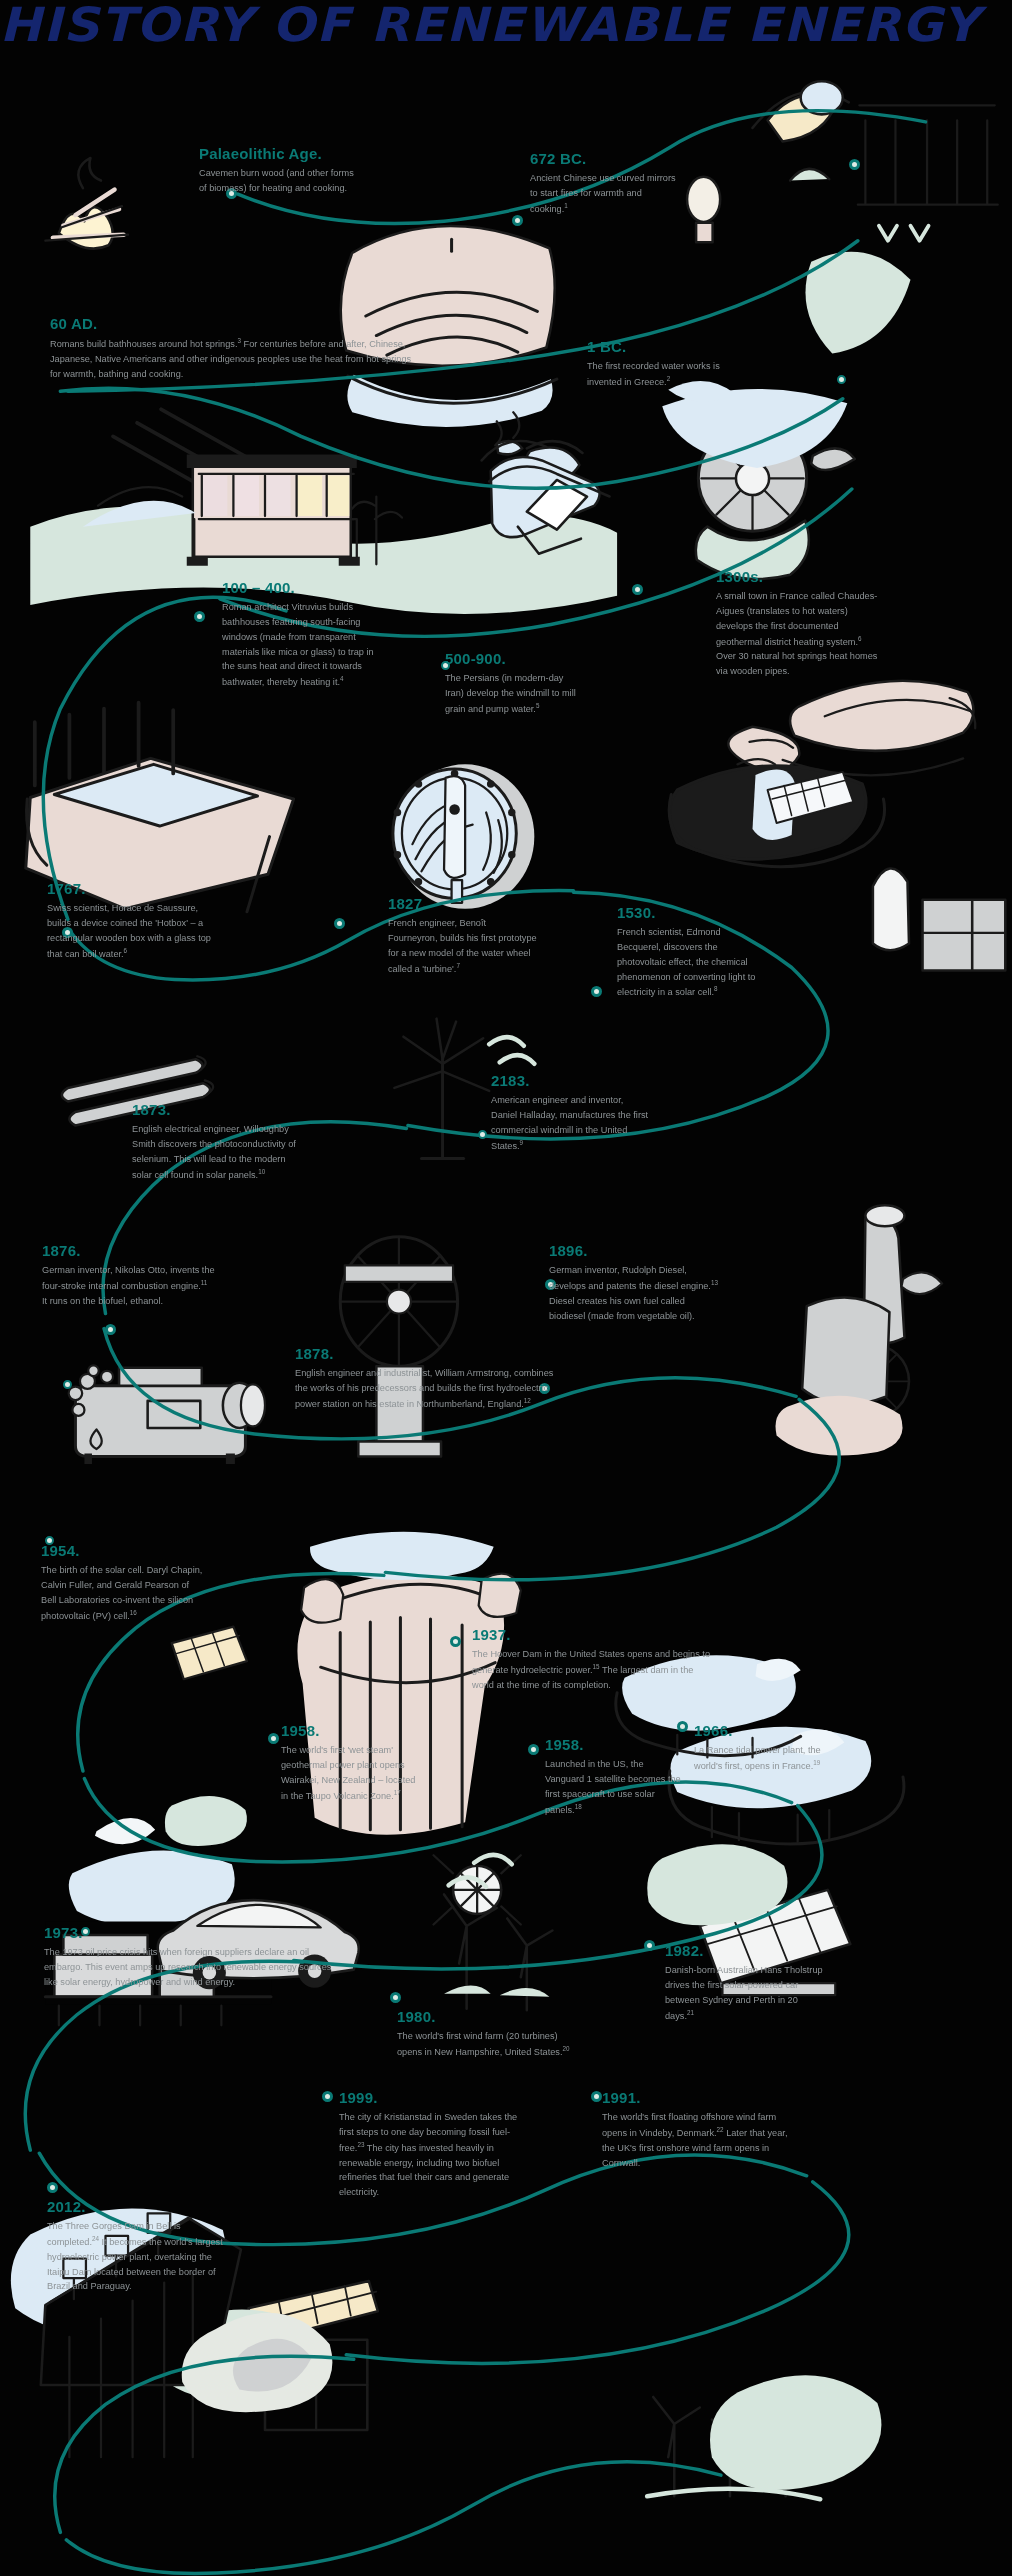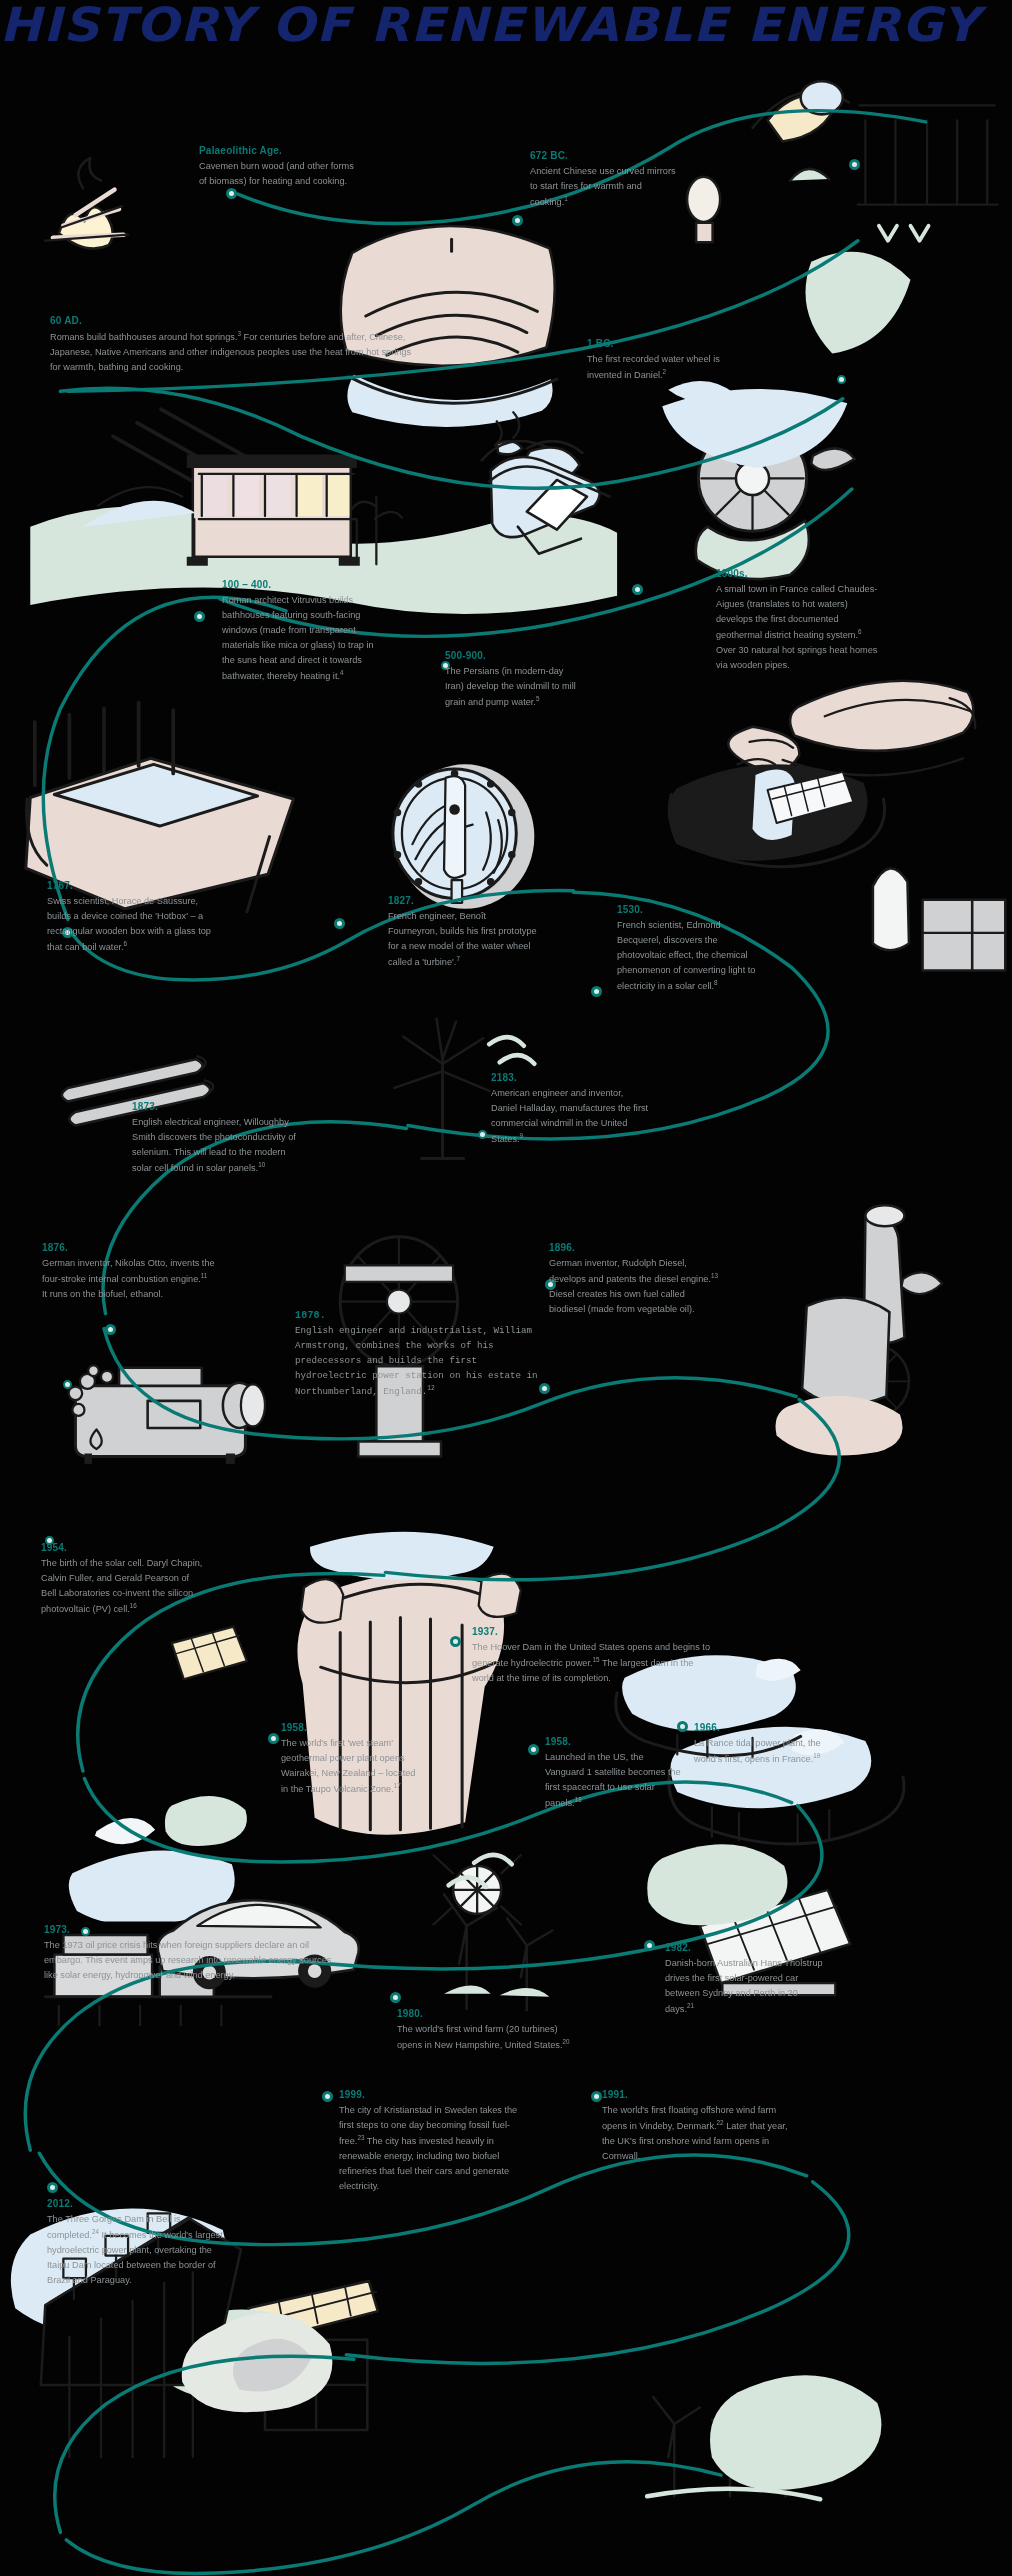--- a/index.html
+++ b/index.html
@@ -17,21 +17,21 @@
     font-family:"DejaVu Sans", sans-serif;
     font-weight:bold; font-style:italic;
     font-size:47px; letter-spacing:1.5px;
     color:#14256e; white-space:nowrap;
     transform:scaleX(1.06) skewX(-2deg); transform-origin:left top;
   }
 
   
   .entry { position:absolute; }
   .entry .hd {
-    color:#0a7a75; font-weight:bold; font-size:10px;
+    color:#0a7a75; font-weight:bold; font-size:15px;
     letter-spacing:0.2px; margin-bottom:2.3px; line-height:1.3;
   }
   .entry .bd {
     color:#8d9396; font-size:9.2px; line-height:1.62;
   }
   .entry .bd sup { font-size:6.3px; vertical-align:super; }
 
   
   .dot {
     position:absolute; width:11.3px; height:11.3px; border-radius:50%;
@@ -437,21 +437,21 @@
     <div class="bd"><span>Ancient Chinese use curved mirrors to start fires for warmth and cooking.</span><sup>1</sup></div>
   </div>
 
   <div class="entry" style="left:50px; top:314px; width:366px;">
     <div class="hd">60 AD.</div>
     <div class="bd"><span>Romans build bathhouses around hot springs.</span><sup>3</sup><span> For centuries before and after, Chinese, Japanese, Native Americans and other indigenous peoples use the heat from hot springs for warmth, bathing and cooking.</span></div>
   </div>
 
   <div class="entry" style="left:587px; top:337px; width:147px;">
     <div class="hd">1 BC.</div>
-    <div class="bd"><span>The first recorded water wheel is invented in Daniel.</span><sup>2</sup></div>
+    <div class="bd"><span>The first recorded water works is invented in Greece.</span><sup>2</sup></div>
   </div>
 
   <div class="entry" style="left:222px; top:578px; width:164px;">
     <div class="hd">100 – 400.</div>
     <div class="bd"><span>Roman architect Vitruvius builds bathhouses featuring south-facing windows (made from transparent materials like mica or glass) to trap in the suns heat and direct it towards bathwater, thereby heating it.</span><sup>4</sup></div>
   </div>
 
   <div class="entry" style="left:445px; top:649px; width:137px;">
     <div class="hd">500-900.</div>
     <div class="bd"><span>The Persians (in modern-day Iran) develop the windmill to mill grain and pump water.</span><sup>5</sup></div>
@@ -490,21 +490,21 @@
   <div class="entry" style="left:42px; top:1241px; width:173px;">
     <div class="hd">1876.</div>
     <div class="bd"><span>German inventor, Nikolas Otto, invents the four-stroke internal combustion engine.</span><sup>11</sup><span> It runs on the biofuel, ethanol.</span></div>
   </div>
 
   <div class="entry" style="left:549px; top:1241px; width:169px;">
     <div class="hd">1896.</div>
     <div class="bd"><span>German inventor, Rudolph Diesel, develops and patents the diesel engine.</span><sup>13</sup><span> Diesel creates his own fuel called biodiesel (made from vegetable oil).</span></div>
   </div>
 
-  <div class="entry" style="left:295px; top:1309px; width:259px;font-family:Liberation Mono, monospace;">
+  <div class="entry" style="left:295px; top:1344px; width:259px;">
     <div class="hd">1878.</div>
     <div class="bd"><span>English engineer and industrialist, William Armstrong, combines the works of his predecessors and builds the first hydroelectric power station on his estate in Northumberland, England.</span><sup>12</sup></div>
   </div>
 
   <div class="entry" style="left:41px; top:1541px; width:164px;">
     <div class="hd">1954.</div>
     <div class="bd"><span>The birth of the solar cell. Daryl Chapin, Calvin Fuller, and Gerald Pearson of Bell Laboratories co-invent the silicon photovoltaic (PV) cell.</span><sup>16</sup></div>
   </div>
 
   <div class="entry" style="left:472px; top:1625px; width:239px;">

